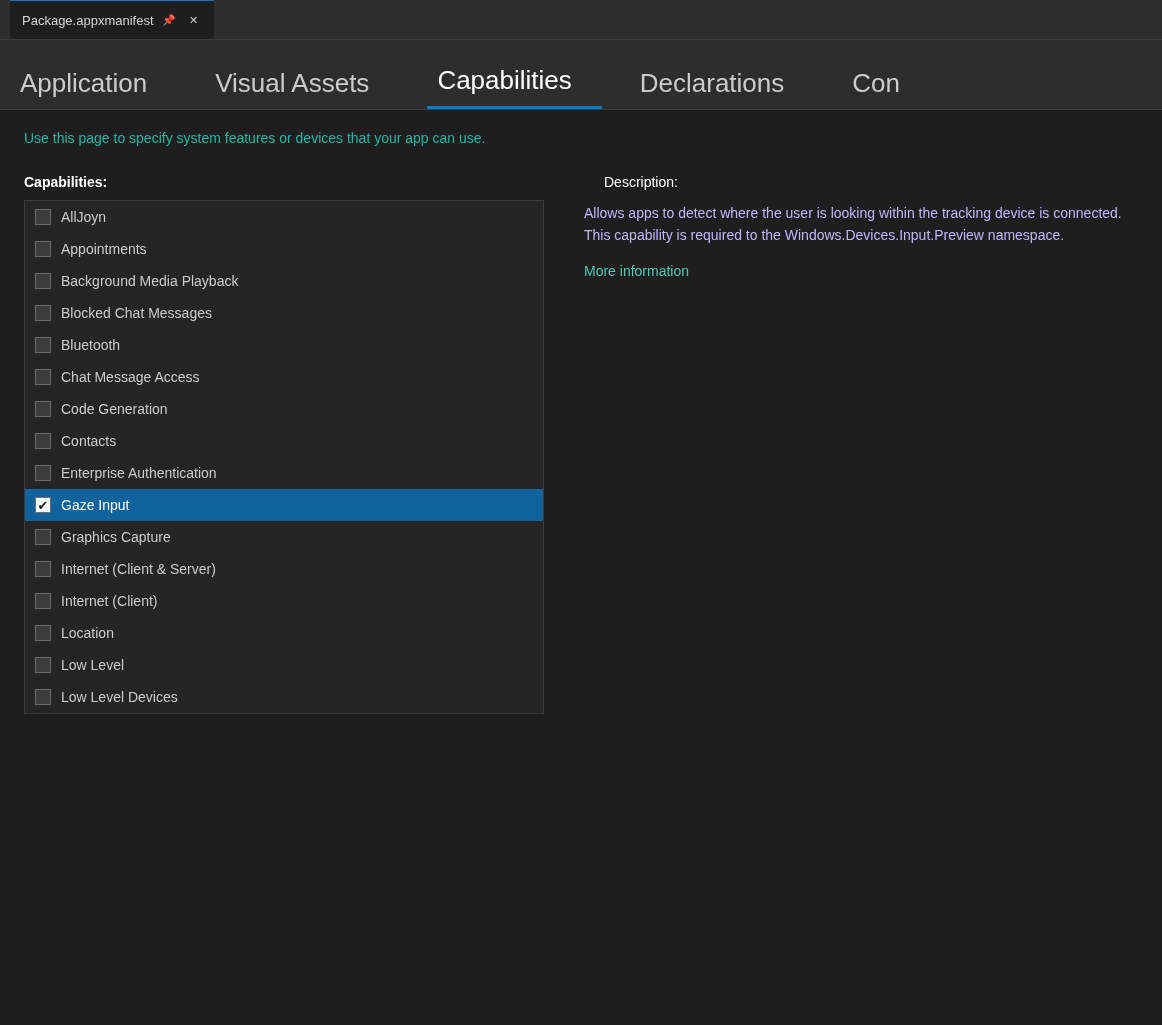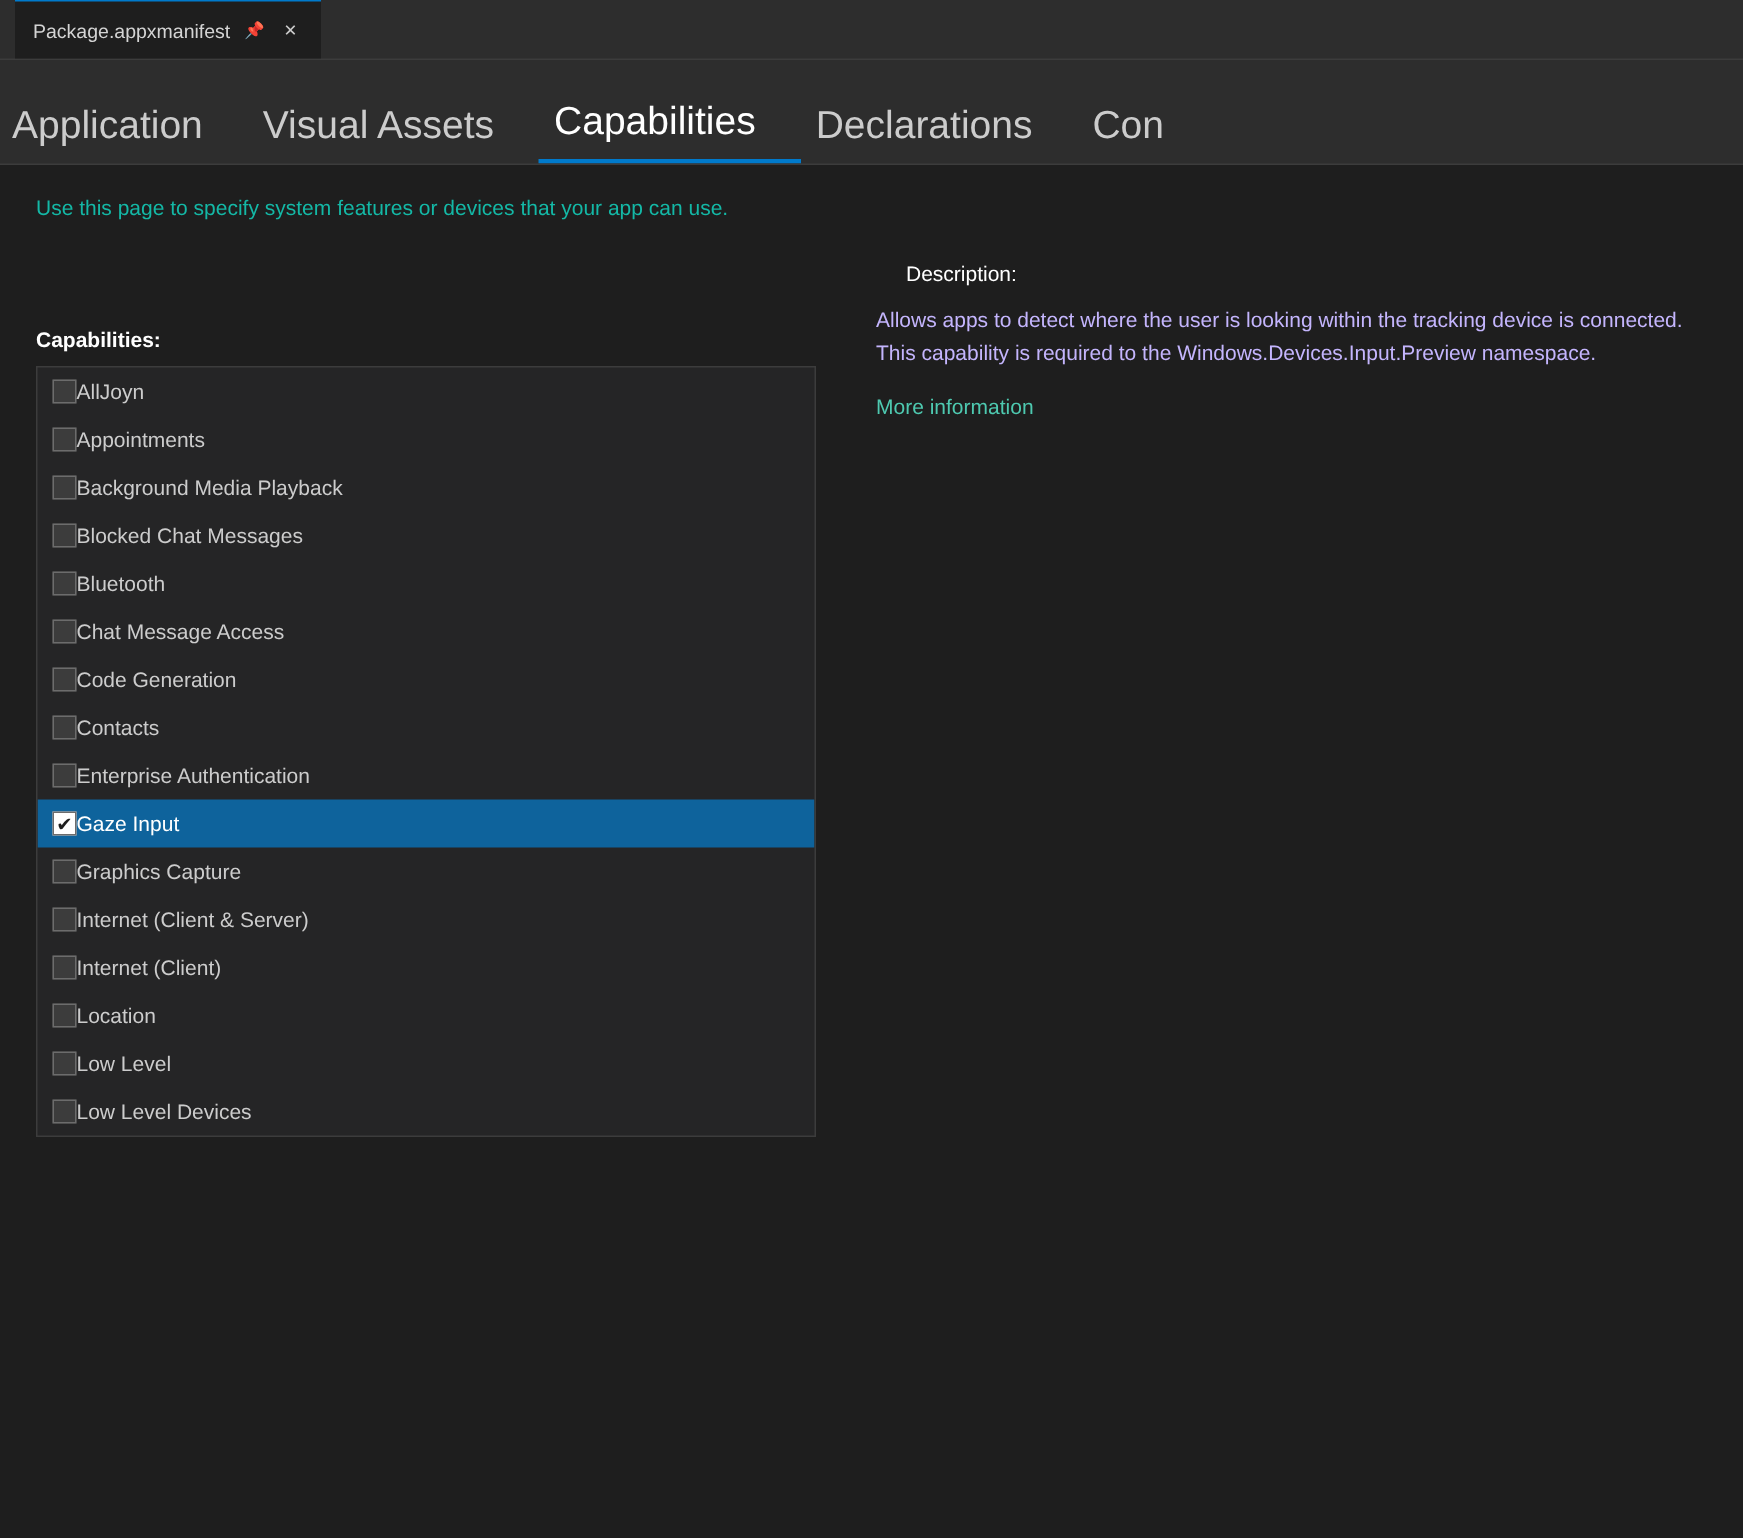--- a/index.html
+++ b/index.html
@@ -41,23 +41,24 @@
       cursor: pointer;
       color: #cccccc;
       font-size: 11px;
     }
     
     .nav-tabs {
       display: flex;
       align-items: flex-end;
       background-color: #2d2d2d;
       height: 70px;
-      padding: 0 8px;
+      padding: 0 20px;
       border-bottom: 1px solid #3c3c3c;
       overflow: hidden;
+      gap: 28px;
     }
     .nav-tab {
       font-size: 26px;
       font-weight: 300;
       color: #cccccc;
       padding: 0 30px 10px 10px;
       cursor: pointer;
       white-space: nowrap;
       height: 100%;
       display: flex;
@@ -87,21 +88,20 @@
     
     .left-column {
       width: 520px;
       flex-shrink: 0;
     }
     .section-label {
       font-weight: 700;
       font-size: 14px;
       color: #ffffff;
       margin-bottom: 10px;
-      margin-top: 44px;
     }
     
     .capabilities-list-wrapper {
       border: 1px solid #3c3c3c;
       background-color: #252526;
       position: relative;
       overflow: hidden;
     }
     .capabilities-list {
       overflow-y: auto;
@@ -117,20 +117,21 @@
     }
     .capabilities-list::-webkit-scrollbar-thumb {
       background-color: #555555;
       border: 3px solid #2d2d2d;
     }
     .capability-item {
       display: flex;
       align-items: center;
       padding: 8px 10px;
       cursor: pointer;
+      gap: 10px;
       color: #cccccc;
       font-size: 14px;
     }
     .capability-item.selected {
       background-color: #0e639c;
       color: #ffffff;
     }
     .capability-checkbox {
       width: 16px;
       height: 16px;

